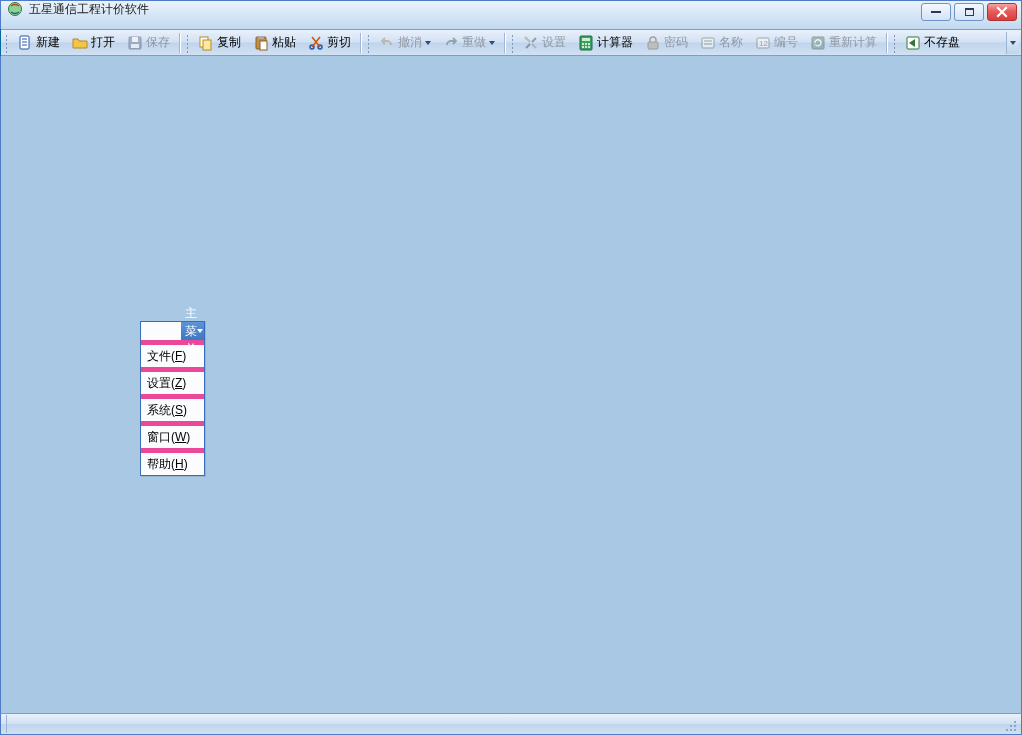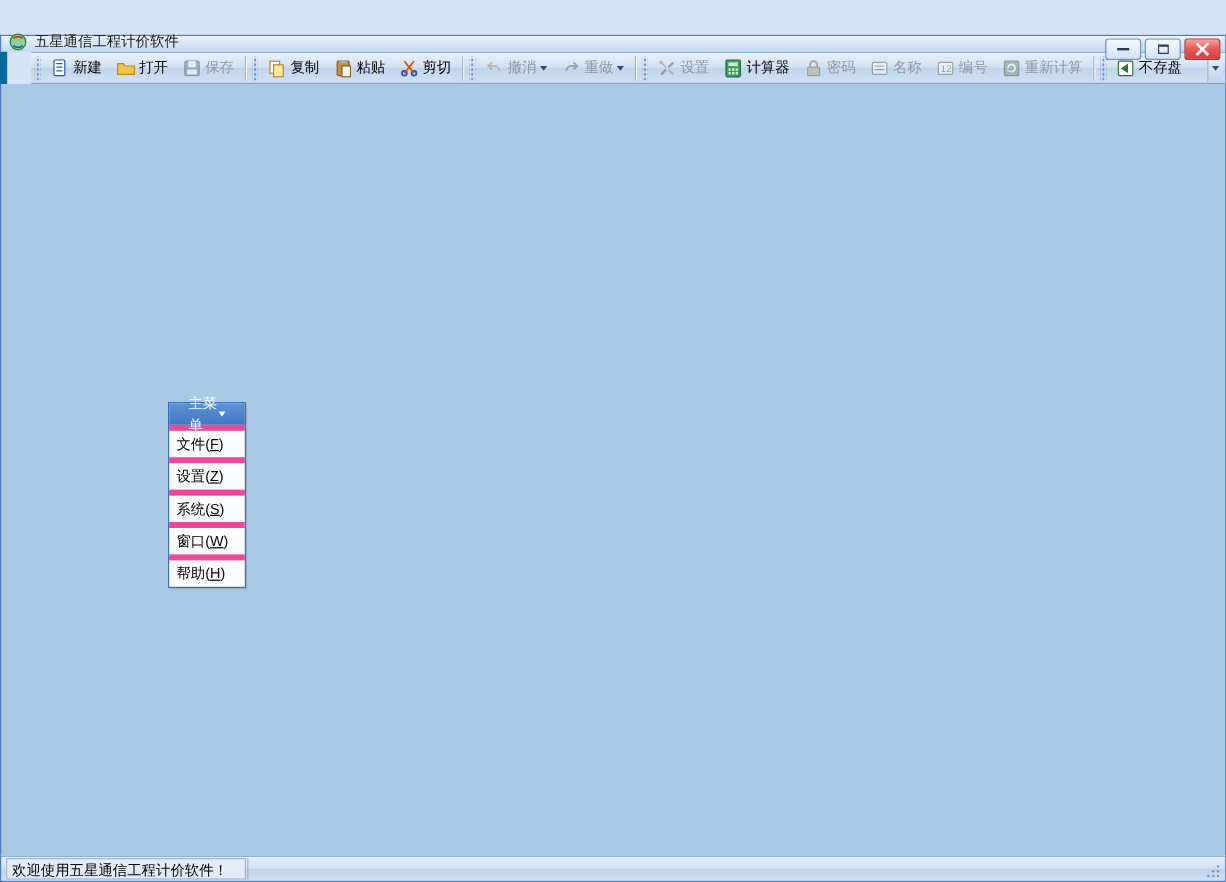--- a/index.html
+++ b/index.html
@@ -7,30 +7,29 @@
     width: 1022px; height: 735px;
     font-family: "Microsoft YaHei", "SimSun", Tahoma, sans-serif;
     font-size: 12px;
     overflow: hidden;
     background: #d6e5f5;
   }
   body { display: flex; flex-direction: column; }
 
   
   .titlebar {
-    height: 14px;
+    height: 29px;
     background: linear-gradient(#eaf3fb, #d6e6f7 50%, #c2d9f0);
     border: 1px solid #4f7bc6;
     border-bottom: none;
     display: flex;
-    align-items: flex-end;
+    align-items: flex-start;
     padding-left: 6px;
     position: relative;
     box-sizing: border-box;
-    margin-top: 29px;
   }
   .titlebar .app-icon {
     width: 16px; height: 16px; margin-right: 6px;
     display:inline-flex; align-items:center; justify-content:center;
   }
   .titlebar .title { color: #222; }
   .win-controls {
     position: absolute; right: 4px; top: 2px;
     display: flex; gap: 3px;
   }
@@ -50,23 +49,22 @@
     box-sizing:border-box; border-top-width:2px;
   }
   .win-btn.close {
     background: linear-gradient(#f7a3a3, #e85b5b 45%, #d63f3f);
     border-color: #b23333;
   }
   .win-btn.close svg { width:12px; height:12px; }
 
   
   .toolbar-wrap {
-    border-left: 6px solid #0369a1;
+    border-left: 1px solid #0369a1;
     border-right: 1px solid #4f7bc6;
-    padding-left: 20px;
   }
   .toolbar {
     height: 27px;
     background: linear-gradient(#e9f1fb, #d3e1f3 48%, #bfd4ed 52%, #d2e1f3);
     border-top: 1px solid #7b9fc9;
     border-bottom: 1px solid #7b9fc9;
     display: flex;
     align-items: center;
     padding: 0 2px;
     box-sizing: border-box;
@@ -119,25 +117,26 @@
   
   .popup {
     position:absolute; left:139px; top:265px;
     width:63px;
     border:1px solid #3a6db5;
     background:#fbfcfe;
     box-shadow: 1px 1px 0 rgba(0,0,0,0.1);
   }
   .popup-header {
     height:18px; line-height:18px;
-    padding: 0 16px;
+    padding: 0 4px;
     background: linear-gradient(#5d93d8,#3e78c4);
     color:#fff; font-size:12px;
     display:flex; align-items:center; justify-content:space-between;
     cursor:pointer;
+    margin-left:40px;
   }
   .popup-header .tri {
     width:0;height:0;border-left:3px solid transparent;border-right:3px solid transparent;border-top:4px solid #fff;
   }
   .popup-item {
     height:22px; line-height:22px;
     padding: 0 6px;
     border-top:5px solid #ec4899;
     cursor:pointer;
   }
@@ -390,21 +389,20 @@
     </div>
     <div class="popup-item"><span>文件</span>(<u>F</u>)</div>
     <div class="popup-item"><span>设置</span>(<u>Z</u>)</div>
     <div class="popup-item"><span>系统</span>(<u>S</u>)</div>
     <div class="popup-item"><span>窗口</span>(<u>W</u>)</div>
     <div class="popup-item"><span>帮助</span>(<u>H</u>)</div>
   </div>
 </div>
 
 <div class="statusbar">
-  <div class="status-panel main">欢迎使用五星通信工程计价软件！</div>
   <span class="status-sep"></span>
   <div class="status-panel blank"></div>
   <div class="resize-grip">
     <svg viewBox="0 0 14 14">
       <circle cx="12" cy="4" r="1" fill="#7795bf"></circle>
       <circle cx="8" cy="8" r="1" fill="#7795bf"></circle>
         <circle cx="12" cy="8" r="1" fill="#7795bf"></circle>
       <circle cx="4" cy="12" r="1" fill="#7795bf"></circle>
         <circle cx="8" cy="12" r="1" fill="#7795bf"></circle>
         <circle cx="12" cy="12" r="1" fill="#7795bf"></circle>

